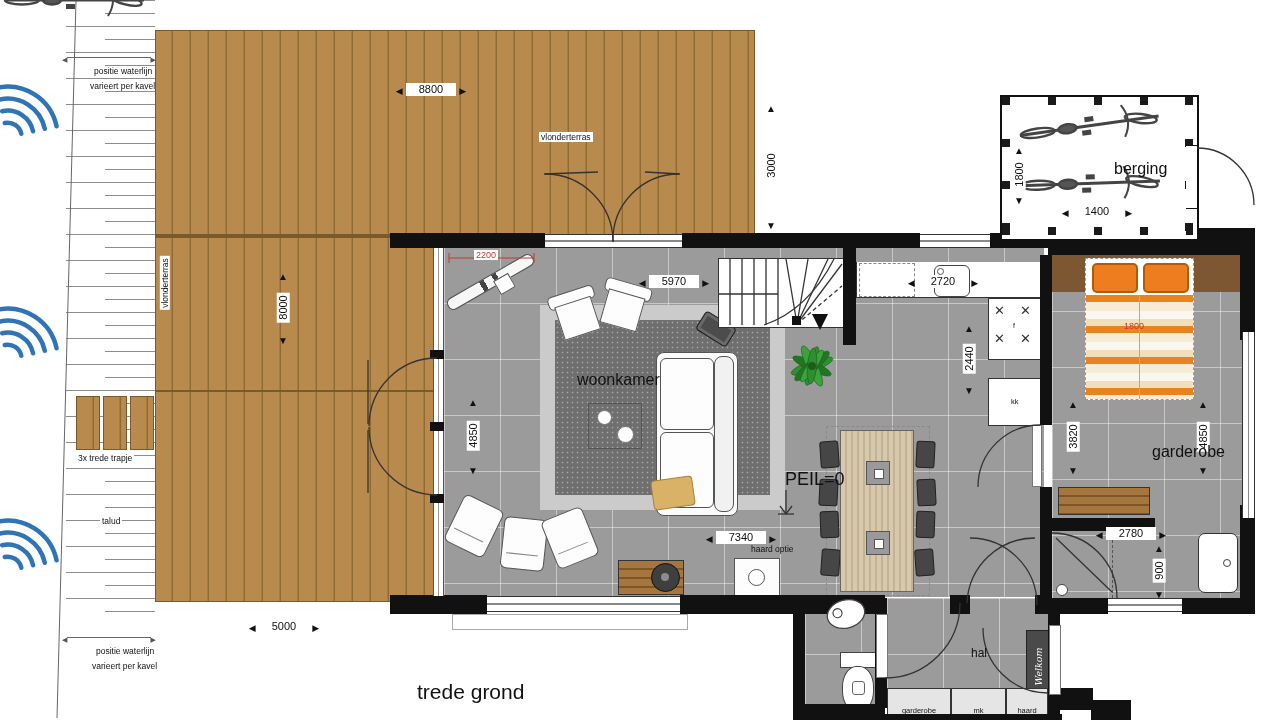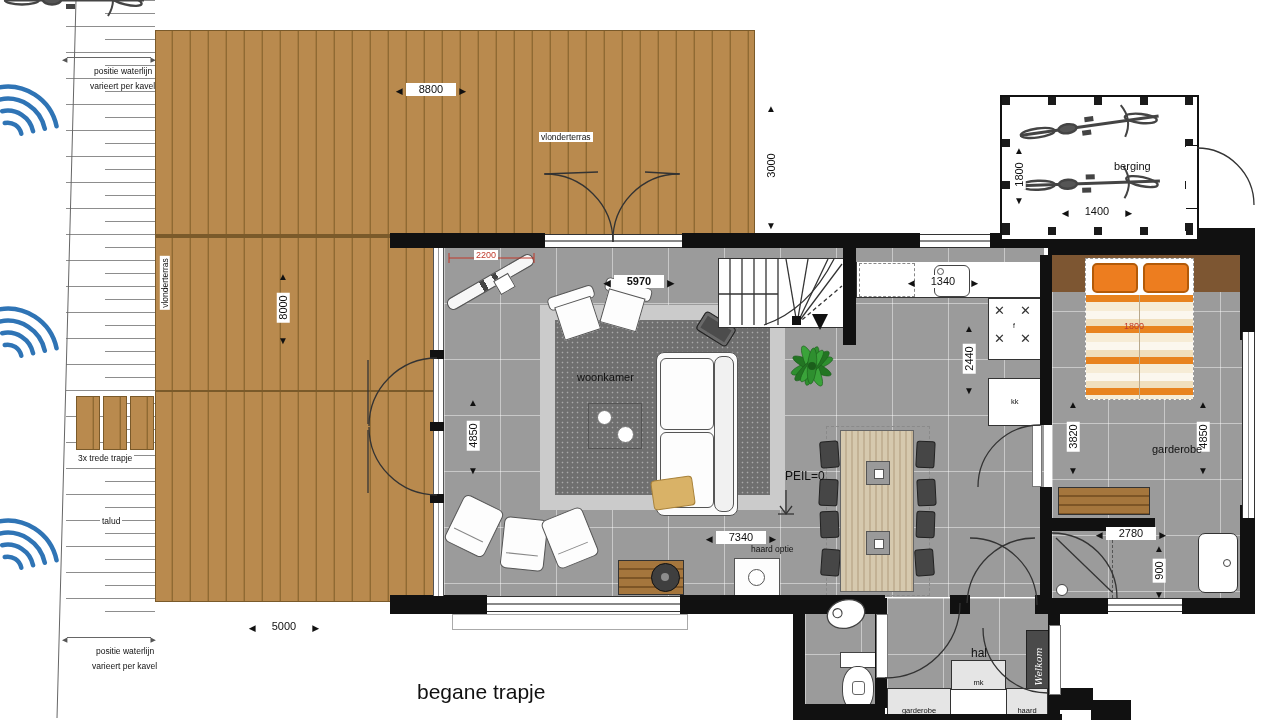--- a/index.html
+++ b/index.html
@@ -21,21 +21,21 @@
     background-image:linear-gradient(90deg,transparent 46%,#999 46%,#999 54%,transparent 54%);}
   .furn{position:absolute;background:#fdfdfd;border:1px solid #555;}
   .dimh{position:absolute;display:flex;align-items:center;justify-content:center;gap:3px;color:#111;}
   .dimv{position:absolute;display:flex;flex-direction:column;align-items:center;justify-content:space-between;width:22px;color:#111;}
   .hlab{font-size:11px;background:#fff;padding:0 13px;line-height:13px;}
   .vlab{font-size:11px;background:#fff;padding:0 3px;transform:rotate(-90deg);line-height:13px;}
   .tl::before{content:"◀";font-size:9px;color:#111;}
   .tr::before{content:"▶";font-size:9px;color:#111;}
   .tu::before{content:"▲";font-size:10px;color:#111;}
   .td::before{content:"▼";font-size:10px;color:#111;}
-  .lbl{position:absolute;font-size:11px;color:#111;white-space:nowrap;}
+  .lbl{position:absolute;font-size:16px;color:#111;white-space:nowrap;}
   .sm{font-size:8.5px;}
   .bgw{background:#fff;padding:0 2px;}
   .red{color:#c0392b;}
   .darrow{position:absolute;display:flex;align-items:center;color:#555;}
   .darrow .dline{flex:1;height:1px;background:#666;}
   .darrow .tl::before,.darrow .tr::before{font-size:7px;color:#555;}
   .hatch{position:absolute;left:66px;top:0;width:89px;height:612px;}
   .hatch .hA{position:absolute;right:0;top:0;width:89px;height:100%;
     background:repeating-linear-gradient(180deg,#8d8d8d 0 1px,transparent 1px 26px);}
   .hatch .hB{position:absolute;right:0;top:13px;width:50px;height:100%;
@@ -231,21 +231,21 @@
     <div class="abs" style="left:9px;top:14px;width:11px;height:12px;border:1px solid #666;border-radius:3px;"></div>
   </div>
 
   <div class="abs" style="left:1026px;top:630px;width:22px;height:70px;background:#4a4a4a;border:1px solid #222;display:flex;align-items:center;justify-content:center;">
     <span style="transform:rotate(-90deg);color:#fff;font-size:9.5px;font-style:italic;font-family:'DejaVu Serif',serif;">Welkom</span>
   </div>
 
   <div class="cab" style="left:887px;top:688px;width:62px;height:28px;">
       <span class="cl">garderobe</span>
     </div>
-  <div class="cab" style="left:951px;top:660px;width:53px;height:28px;">
+  <div class="cab" style="left:951px;top:688px;width:53px;height:28px;">
       <span class="cl">mk</span>
     </div>
   <div class="cab" style="left:1006px;top:688px;width:40px;height:28px;">
       <span class="cl">haard</span>
     </div>
 
   <div class="abs" style="left:452px;top:614px;width:234px;height:14px;background:#fff;border:1px solid #aaa;"></div>
 
   <div class="wall" style="left:390px;top:233px;width:155px;height:15px;"></div>
   <div class="wall" style="left:682px;top:233px;width:238px;height:15px;"></div>
@@ -402,28 +402,28 @@
       <span class="tu"></span>
       <span class="vlab">1800</span>
       <span class="td"></span>
     </div>
   <div class="dimh" style="left:1057px;top:202px;width:80px;">
       <span class="tl"></span>
       <span class="hlab">1400</span>
       <span class="tr"></span>
     </div>
   <div class="lbl red bgw" style="left:474px;top:250px;font-size:9px;">2200</div>
-  <div class="dimh" style="left:601px;top:272px;width:76px;font-weight:bold;">
+  <div class="dimh" style="left:636px;top:272px;width:76px;">
       <span class="tl"></span>
       <span class="hlab">5970</span>
       <span class="tr"></span>
     </div>
   <div class="dimh" style="left:905px;top:272px;width:76px;">
       <span class="tl"></span>
-      <span class="hlab">1340</span>
+      <span class="hlab">2720</span>
       <span class="tr"></span>
     </div>
   <div class="dimv" style="left:958px;top:318px;height:80px;">
       <span class="tu"></span>
       <span class="vlab">2440</span>
       <span class="td"></span>
     </div>
   <div class="dimv" style="left:462px;top:392px;height:86px;">
       <span class="tu"></span>
       <span class="vlab">4850</span>
@@ -454,17 +454,17 @@
       <span class="vlab">900</span>
       <span class="td"></span>
     </div>
 
   <div class="lbl sm bgw" style="left:539px;top:132px;">vlonderterras</div>
   <div class="lbl sm bgw" style="left:138px;top:278px;transform:rotate(-90deg);transform-origin:center;">vlonderterras</div>
   <div class="lbl" style="left:577px;top:371px;">woonkamer</div>
   <div class="lbl" style="left:1152px;top:443px;">garderobe</div>
   <div class="lbl" style="left:1114px;top:160px;">berging</div>
   <div class="lbl" style="left:971px;top:646px;font-size:12px;">hal</div>
-  <div class="lbl" style="left:785px;top:469px;font-size:12px;">PEIL=0</div>
-
-  <div class="lbl" style="left:417px;top:680px;font-size:21px;">begane trapje</div>
+  <div class="lbl" style="left:785px;top:469px;font-size:18px;">PEIL=0</div>
+
+  <div class="lbl" style="left:417px;top:680px;font-size:21px;">trede grond</div>
 
 </div>
 
 </body></html>

